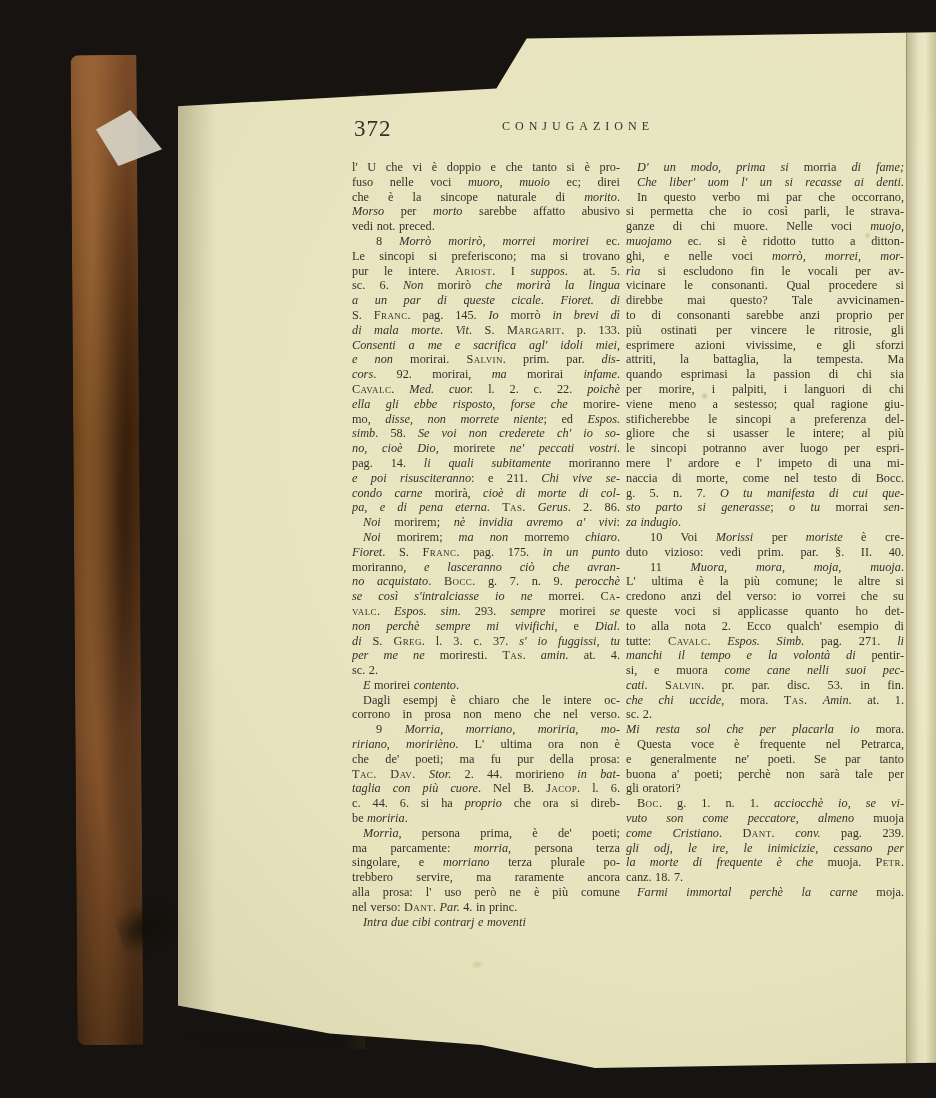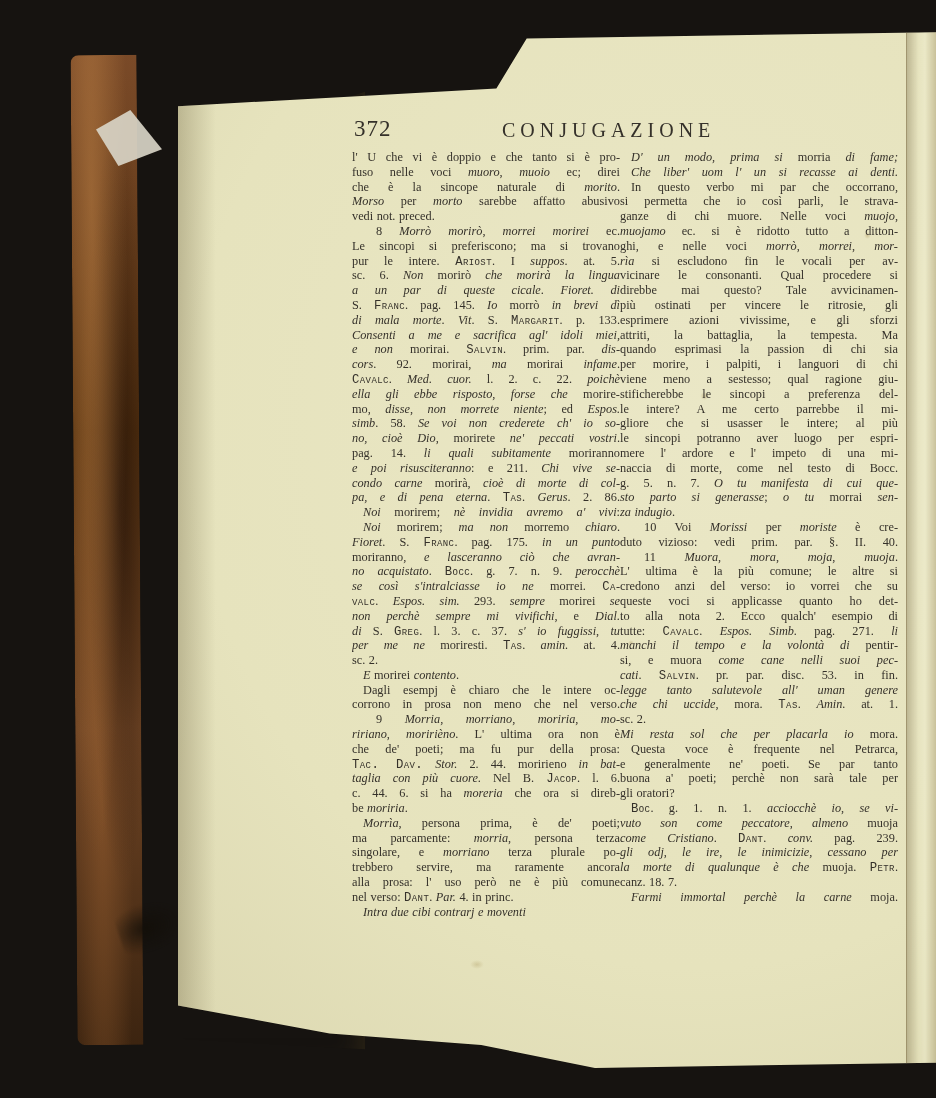--- a/index.html
+++ b/index.html
@@ -56,33 +56,33 @@
   .s2{left:864px;top:232px;width:7px;height:7px;background:radial-gradient(circle,rgba(150,120,55,.3),transparent 70%);}
   .s3{left:628px;top:640px;width:6px;height:6px;background:radial-gradient(circle,rgba(140,110,50,.3),transparent 70%);}
   .s4{left:470px;top:960px;width:14px;height:9px;background:radial-gradient(ellipse,rgba(150,125,60,.25),transparent 70%);}
   
   .textblock{
     position:absolute;left:352px;top:112px;width:552px;
     color:var(--ink,#35312a);
   }
   .header-row{position:relative;height:34px;}
   .pagenum{position:absolute;left:2px;top:4px;font-size:23px;letter-spacing:1px;}
-  .runhead{position:absolute;left:150px;top:7px;font-size:20px;letter-spacing:5px;}
-  .cols{display:flex;margin-top:4px;}
+  .runhead{position:absolute;left:150px;top:7px;font-size:12px;letter-spacing:5px;}
+  .cols{display:flex;gap:6px;margin-top:14px;}
   .col{width:268px;}
   .col-right{width:278px;}
   .line{
     font-size:12.3px;line-height:14.8px;height:14.8px;overflow:hidden;
     text-align:justify;text-align-last:justify;word-spacing:.4px;
   }
   .line.nj{text-align-last:left;}
   .line.ind1{text-indent:11px;}
   .line.ind2{text-indent:24px;}
   .it{font-style:italic;}
-  .sc{font-variant:small-caps;letter-spacing:.4px;font-family:Liberation Mono, monospace;}
+  .sc{font-variant:small-caps;letter-spacing:.4px;}
 </style>
 </head>
 <body style="--bg: #161310; --paper: #eae7c6; --ink: #35312a;">
 
 <div class="cover"></div>
 
 <div class="scrap"></div>
 
 <div class="stack"></div>
 
@@ -140,77 +140,76 @@
         <div class="line"><span class="it">per me ne</span> moriresti. <span class="sc">Tas</span>. <span class="it">amin.</span> at. 4.</div>
         <div class="line nj">sc. 2.</div>
         <div class="line ind1 nj"><span class="it">E</span> morirei <span class="it">contento</span>.</div>
         <div class="line ind1">Dagli esempj è chiaro che le intere oc-</div>
         <div class="line">corrono in prosa non meno che nel verso.</div>
         <div class="line ind2">9 <span class="it">Morria</span>, <span class="it">morriano</span>, <span class="it">moriria</span>, <span class="it">mo-</span></div>
         <div class="line"><span class="it">ririano</span>, <span class="it">moririèno</span>. L' ultima ora non è</div>
         <div class="line">che de' poeti; ma fu pur della prosa:</div>
         <div class="line"><span class="sc">Tac. Dav.</span> <span class="it">Stor.</span> 2. 44. moririeno <span class="it">in bat-</span></div>
         <div class="line"><span class="it">taglia con più cuore</span>. Nel B. <span class="sc">Jacop</span>. l. 6.</div>
-        <div class="line">c. 44. 6. si ha <span class="it">moreria</span> che ora si direb-</div>
+        <div class="line">c. 44. 6. si ha <span class="it">proprio</span> che ora si direb-</div>
         <div class="line nj">be <span class="it">moriria</span>.</div>
         <div class="line ind1"><span class="it">Morrìa</span>, persona prima, è de' poeti;</div>
         <div class="line">ma parcamente: <span class="it">morria</span>, persona terza</div>
         <div class="line">singolare, e <span class="it">morriano</span> terza plurale po-</div>
         <div class="line">trebbero servire, ma raramente ancora</div>
         <div class="line">alla prosa: l' uso però ne è più comune</div>
         <div class="line nj">nel verso: <span class="sc">Dant</span>. <span class="it">Par.</span> 4. in princ.</div>
         <div class="line ind1 nj"><span class="it">Intra due cibi contrarj e moventi</span></div>
       </div>
     <div class="col col-right">
         <div class="line ind1"><span class="it">D' un modo, prima si</span> morria <span class="it">di fame;</span></div>
         <div class="line ind1"><span class="it">Che liber' uom l' un si recasse ai denti.</span></div>
         <div class="line ind1">In questo verbo mi par che occorrano,</div>
         <div class="line">si permetta che io così parli, le strava-</div>
         <div class="line">ganze di chi muore. Nelle voci <span class="it">muojo</span>,</div>
         <div class="line"><span class="it">muojamo</span> ec. si è ridotto tutto a ditton-</div>
         <div class="line">ghi, e nelle voci <span class="it">morrò</span>, <span class="it">morrei</span>, <span class="it">mor-</span></div>
         <div class="line"><span class="it">rìa</span> si escludono fin le vocali per av-</div>
         <div class="line">vicinare le consonanti. Qual procedere si</div>
         <div class="line">direbbe mai questo? Tale avvicinamen-</div>
+        <div class="line">to di consonanti sarebbe anzi proprio per</div>
         <div class="line">più ostinati per vincere le ritrosie, gli</div>
         <div class="line">esprimere azioni vivissime, e gli sforzi</div>
         <div class="line">attriti, la battaglia, la tempesta. Ma</div>
         <div class="line">quando esprimasi la passion di chi sia</div>
         <div class="line">per morire, i palpiti, i languori di chi</div>
         <div class="line">viene meno a sestesso; qual ragione giu-</div>
         <div class="line">stificherebbe le sincopi a preferenza del-</div>
-        <div class="line">le intere? A me certo parrebbe il mi-</div>
         <div class="line">gliore che si usasser le intere; al più</div>
         <div class="line">le sincopi potranno aver luogo per espri-</div>
         <div class="line">mere l' ardore e l' impeto di una mi-</div>
         <div class="line">naccia di morte, come nel testo di Bocc.</div>
         <div class="line">g. 5. n. 7. <span class="it">O tu manifesta di cui que-</span></div>
         <div class="line"><span class="it">sto parto si generasse</span>; <span class="it">o tu</span> morrai <span class="it">sen-</span></div>
         <div class="line nj"><span class="it">za indugio</span>.</div>
         <div class="line ind2">10 Voi <span class="it">Morissi</span> per <span class="it">moriste</span> è cre-</div>
         <div class="line">duto vizioso: vedi prim. par. §. II. 40.</div>
         <div class="line ind2">11 <span class="it">Muora</span>, <span class="it">mora</span>, <span class="it">moja</span>, <span class="it">muoja</span>.</div>
         <div class="line">L' ultima è la più comune; le altre si</div>
         <div class="line">credono anzi del verso: io vorrei che su</div>
         <div class="line">queste voci si applicasse quanto ho det-</div>
         <div class="line">to alla nota 2. Ecco qualch' esempio di</div>
         <div class="line">tutte: <span class="sc">Cavalc</span>. <span class="it">Espos. Simb.</span> pag. 271. <span class="it">li</span></div>
         <div class="line"><span class="it">manchi il tempo e la volontà di</span> pentir-</div>
         <div class="line">si, e muora <span class="it">come cane nelli suoi pec-</span></div>
         <div class="line"><span class="it">cati</span>. <span class="sc">Salvin</span>. pr. par. disc. 53. in fin.</div>
-        <div class="line"><span class="it">legge tanto salutevole all' uman genere</span></div>
         <div class="line"><span class="it">che chi uccide</span>, mora. <span class="sc">Tas</span>. <span class="it">Amin.</span> at. 1.</div>
         <div class="line nj">sc. 2.</div>
         <div class="line"><span class="it">Mi resta sol che per placarla io</span> mora.</div>
         <div class="line ind1">Questa voce è frequente nel Petrarca,</div>
         <div class="line">e generalmente ne' poeti. Se par tanto</div>
         <div class="line">buona a' poeti; perchè non sarà tale per</div>
         <div class="line nj">gli oratori?</div>
         <div class="line ind1"><span class="sc">Boc</span>. g. 1. n. 1. <span class="it">acciocchè io</span>, <span class="it">se vi-</span></div>
         <div class="line"><span class="it">vuto son come peccatore</span>, <span class="it">almeno</span> muoja</div>
         <div class="line"><span class="it">come Cristiano</span>. <span class="sc">Dant</span>. <span class="it">conv.</span> pag. 239.</div>
         <div class="line"><span class="it">gli odj</span>, <span class="it">le ire</span>, <span class="it">le inimicizie</span>, <span class="it">cessano per</span></div>
-        <div class="line"><span class="it">la morte di qualunque è che</span> muoja. <span class="sc">Petr</span>.</div>
+        <div class="line"><span class="it">la morte di frequente è che</span> muoja. <span class="sc">Petr</span>.</div>
         <div class="line nj">canz. 18. 7.</div>
         <div class="line ind1"><span class="it">Farmi immortal perchè la carne</span> moja.</div>
       </div>
   </div>
 </div>
 
 </body></html>

